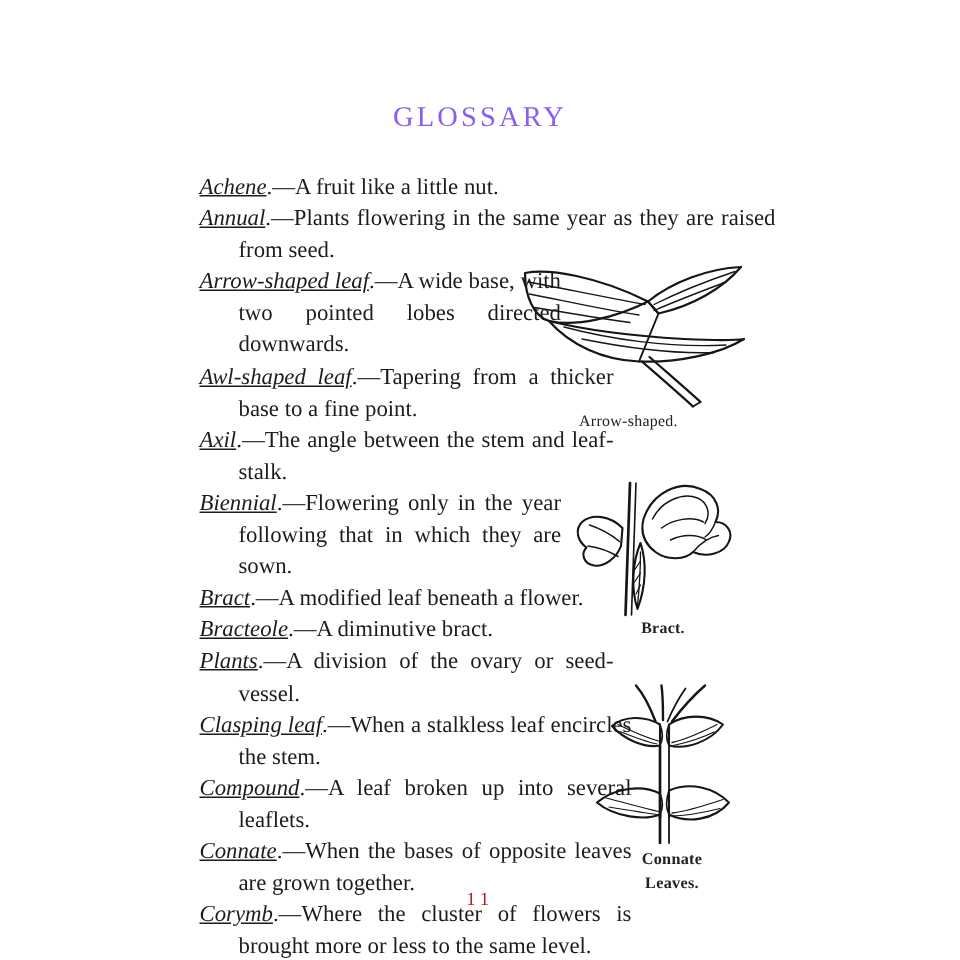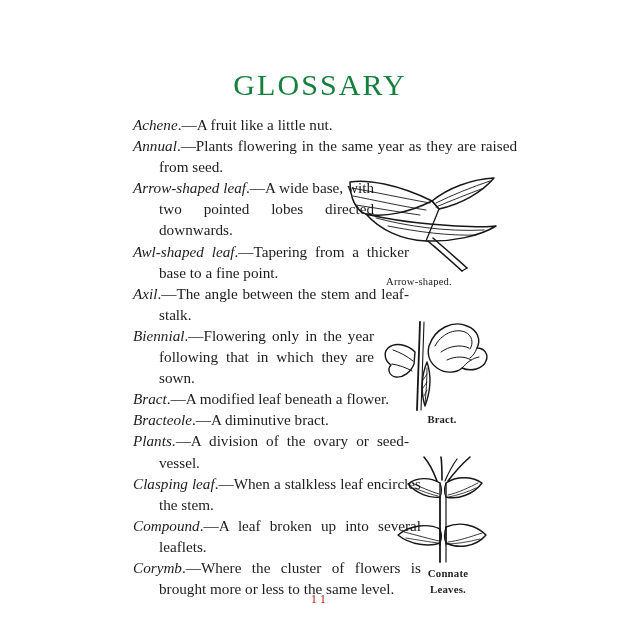--- a/index.html
+++ b/index.html
@@ -22,24 +22,24 @@
     background: #ffffff;
   }
 
   
   #page-title {
     position: absolute;
     top: 68px;
     left: 0;
     width: 640px;
     text-align: center;
-    font-size: 30px;
+    font-size: 19px;
     letter-spacing: 2.1px;
     font-weight: 400;
-    color: #15803d;
+    color: #8b5cf6;
     font-family: "Liberation Serif", "DejaVu Serif", serif;
   }
 
   
   #glossary-list {
     position: absolute;
     top: 114px;
     left: 133px;
     width: 360px;
     font-size: 15.2px;
@@ -54,20 +54,21 @@
     text-justify: inter-word;
     color: #1c1c1c;
   }
   .entry.wide     { width: 358px; }
   .entry.narrow   { width: 215px; }   
   .entry.medium   { width: 250px; }   
   .entry.mediumb  { width: 262px; }
 
   .term {
     font-style: italic;
+    text-decoration: underline;
   }
   .dash {
     font-style: normal;
   }
   .defn {
     font-style: normal;
   }
 
   
   .figure {
@@ -129,20 +130,21 @@
     <p class="entry medium"><span class="term">Bract</span><span class="dash">.—</span><span class="defn">A modified leaf beneath a flower.</span></p>
 
     <p class="entry medium"><span class="term">Bracteole</span><span class="dash">.—</span><span class="defn">A diminutive bract.</span></p>
 
     <p class="entry medium"><span class="term">Plants</span><span class="dash">.—</span><span class="defn">A division of the ovary or seed-vessel.</span></p>
 
     <p class="entry mediumb"><span class="term">Clasping leaf</span><span class="dash">.—</span><span class="defn">When a stalkless leaf encircles the stem.</span></p>
 
     <p class="entry mediumb"><span class="term">Compound</span><span class="dash">.—</span><span class="defn">A leaf broken up into several leaflets.</span></p>
 
+    <p class="entry mediumb"><span class="term">Connate</span><span class="dash">.—</span><span class="defn">When the bases of opposite leaves are grown together.</span></p>
 
     <p class="entry mediumb"><span class="term">Corymb</span><span class="dash">.—</span><span class="defn">Where the cluster of flowers is brought more or less to the same level.</span></p>
 
   </div>
 
   <div class="figure" id="fig-arrow">
     <span>
       <svg width="166" height="106" viewBox="0 0 166 106" fill="none" stroke="#161616" stroke-width="1.5" stroke-linecap="round" stroke-linejoin="round">
 
         <path d="M14 14 C30 11 62 16 96 33 C74 44 48 50 30 46 C20 43 14 30 14 14 Z"></path>

